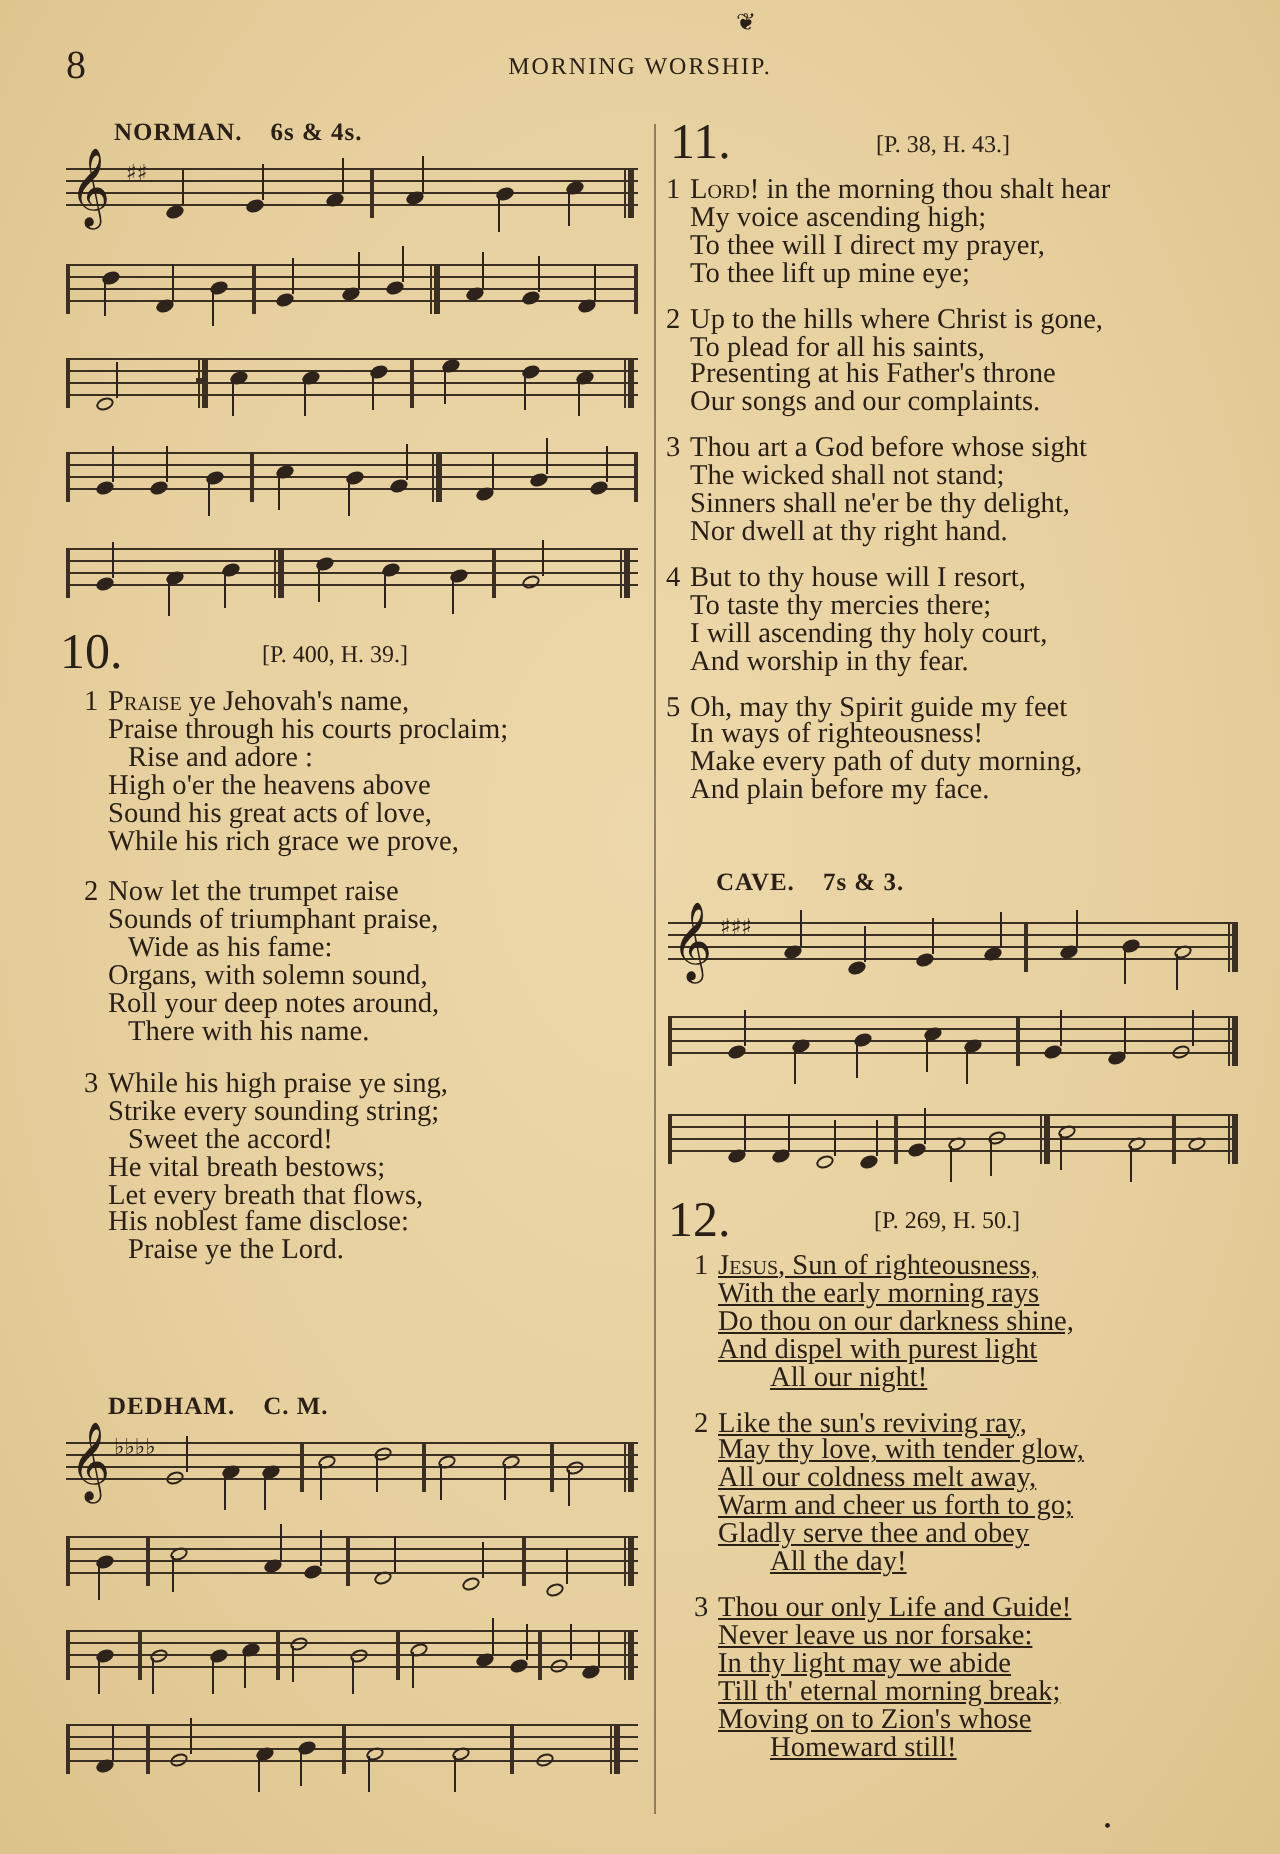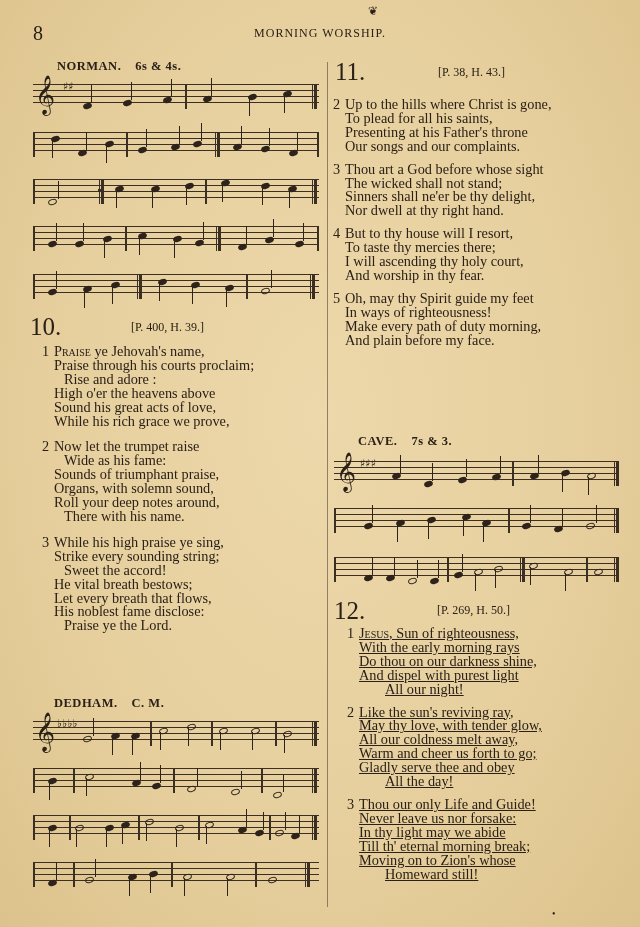--- a/index.html
+++ b/index.html
@@ -178,22 +178,22 @@
       <div class="ln"><span class="n">1</span><span class="sc">Praise</span><span> ye Jehovah's name,</span></div>
       <div class="ln ind1">Praise through his courts proclaim;</div>
       <div class="ln ind2">Rise and adore :</div>
       <div class="ln ind1">High o'er the heavens above</div>
       <div class="ln ind1">Sound his great acts of love,</div>
       <div class="ln ind1">While his rich grace we prove,</div>
     </div>
     <div style="height:12px;"></div>
     <div>
       <div class="ln"><span class="n">2</span><span>Now let the trumpet raise</span></div>
+      <div class="ln ind1">Sounds of triumphant praise,</div>
       <div class="ln ind2">Wide as his fame:</div>
-      <div class="ln ind1">Sounds of triumphant praise,</div>
       <div class="ln ind1">Organs, with solemn sound,</div>
       <div class="ln ind1">Roll your deep notes around,</div>
       <div class="ln ind2">There with his name.</div>
     </div>
     <div style="height:12px;"></div>
     <div>
       <div class="ln"><span class="n">3</span><span>While his high praise ye sing,</span></div>
       <div class="ln ind1">Strike every sounding string;</div>
       <div class="ln ind2">Sweet the accord!</div>
       <div class="ln ind1">He vital breath bestows;</div>
@@ -306,20 +306,26 @@
       <div class="bar" style="left:222px;"></div>
       <div class="note open" style="left:235px;top:15px;"></div>
       <div class="dbl" style="left:272px;"></div>
     </div>
   </div>
 
   <div class="abs hymn-num" style="left:335px;top:59px;">11.</div>
   <div class="abs ref" style="left:438px;top:65px;">[P. 38, H. 43.]</div>
 
   <div class="abs verse" style="left:333px;top:89px;">
+    <div>
+      <div class="ln"><span class="n">1</span><span class="sc">Lord</span><span>! in the morning thou shalt hear</span></div>
+      <div class="ln ind1">My voice ascending high;</div>
+      <div class="ln ind1">To thee will I direct my prayer,</div>
+      <div class="ln ind1">To thee lift up mine eye;</div>
+    </div>
     <div style="height:9px;"></div>
     <div>
       <div class="ln"><span class="n">2</span><span>Up to the hills where Christ is gone,</span></div>
       <div class="ln ind1">To plead for all his saints,</div>
       <div class="ln ind1">Presenting at his Father's throne</div>
       <div class="ln ind1">Our songs and our complaints.</div>
     </div>
     <div style="height:9px;"></div>
     <div>
       <div class="ln"><span class="n">3</span><span>Thou art a God before whose sight</span></div>

